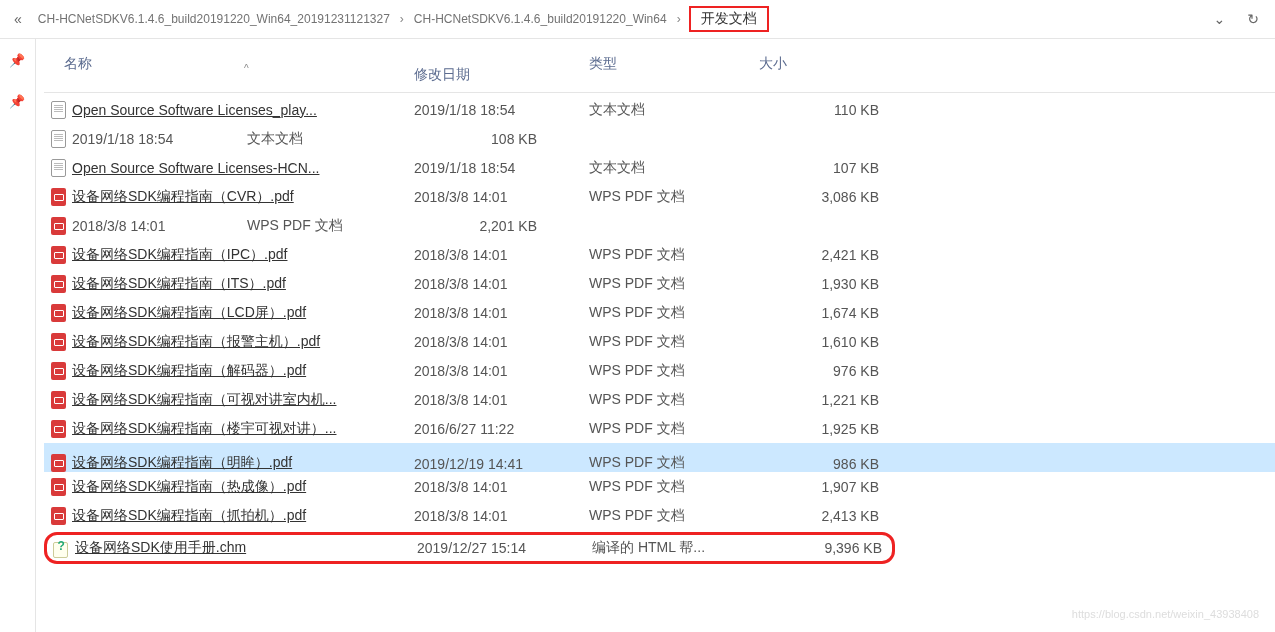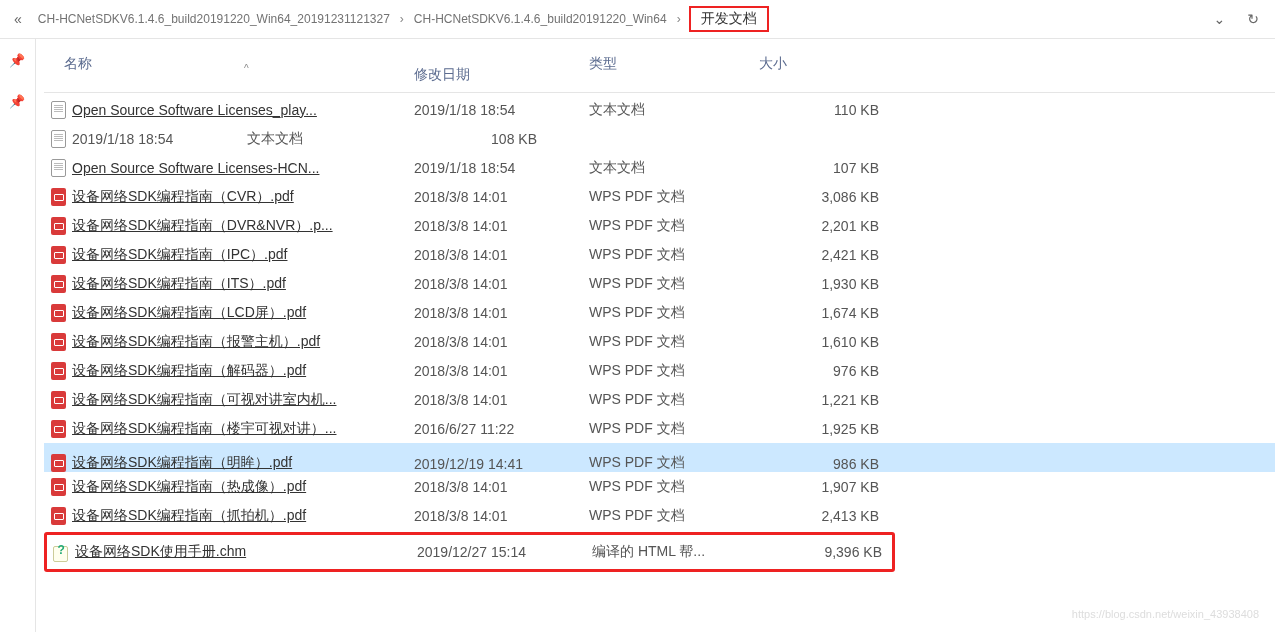--- a/index.html
+++ b/index.html
@@ -22,21 +22,21 @@
     .headers { display: flex; border-bottom: 1px solid #e5e5e5; color: #5b6b8f; font-size: 14px; padding: 8px 0; }
     .col-name { width: 370px; padding-left: 20px; position: relative; }
     .col-sort { position: absolute; left: 200px; top: 8px; color: #888; font-size: 10px; }
     .col-date { width: 175px; margin-top: 11px; }
     .col-type { width: 170px; }
     .col-size { width: 140px; text-align: left; }
     
     .rows { padding-top: 2px; }
     .row { display: flex; align-items: center; height: 29px; font-size: 14px; color: #333; }
     .row.selected { background: #cce8ff; align-items: flex-end; }
-    .row.highlighted { border: 3px solid #e22; border-radius: 3px; margin: 2px 380px 2px 0; height: 40px; }
+    .row.highlighted { border: 3px solid #e22; border-radius: 13px; margin: 2px 380px 2px 0; height: 32px; }
     .icon-cell { width: 28px; display: flex; justify-content: center; align-items: center; }
     .cell-name { width: 342px; white-space: nowrap; overflow: hidden; text-overflow: ellipsis; text-decoration: underline; }
     .cell-date { width: 175px; color: #555; }
     .cell-type { width: 170px; color: #555; }
     .cell-size { width: 130px; text-align: right; color: #555; padding-right: 10px; }
     
     .ico-txt { width: 15px; height: 18px; border: 1px solid #999; border-radius: 2px; background: #fff; position: relative; }
     .ico-txt::before { content: ""; position: absolute; top: 3px; left: 2px; right: 2px; height: 1px; background: #bbb; box-shadow: 0 2px 0 #bbb, 0 4px 0 #bbb, 0 6px 0 #bbb; }
     .ico-pdf { width: 15px; height: 18px; background: #d93a3a; border-radius: 2px; position: relative; }
     .ico-pdf::after { content: ""; position: absolute; top: 6px; left: 3px; width: 8px; height: 5px; border: 1px solid #fff; border-radius: 1px; }
@@ -113,21 +113,20 @@
             </div>
             <div class="cell-name">设备网络SDK编程指南（CVR）.pdf</div>
             <div class="cell-date">2018/3/8 14:01</div>
             <div class="cell-type">WPS PDF 文档</div>
             <div class="cell-size">3,086 KB</div>
           </div>
           <div class="row">
             <div class="icon-cell">
               <div class="ico-pdf"></div>
             </div>
-            <div class="cell-name">设备网络SDK编程指南（DVR&amp;NVR）.p...</div>
             <div class="cell-date">2018/3/8 14:01</div>
             <div class="cell-type">WPS PDF 文档</div>
             <div class="cell-size">2,201 KB</div>
           </div>
           <div class="row">
             <div class="icon-cell">
               <div class="ico-pdf"></div>
             </div>
             <div class="cell-name">设备网络SDK编程指南（IPC）.pdf</div>
             <div class="cell-date">2018/3/8 14:01</div>

